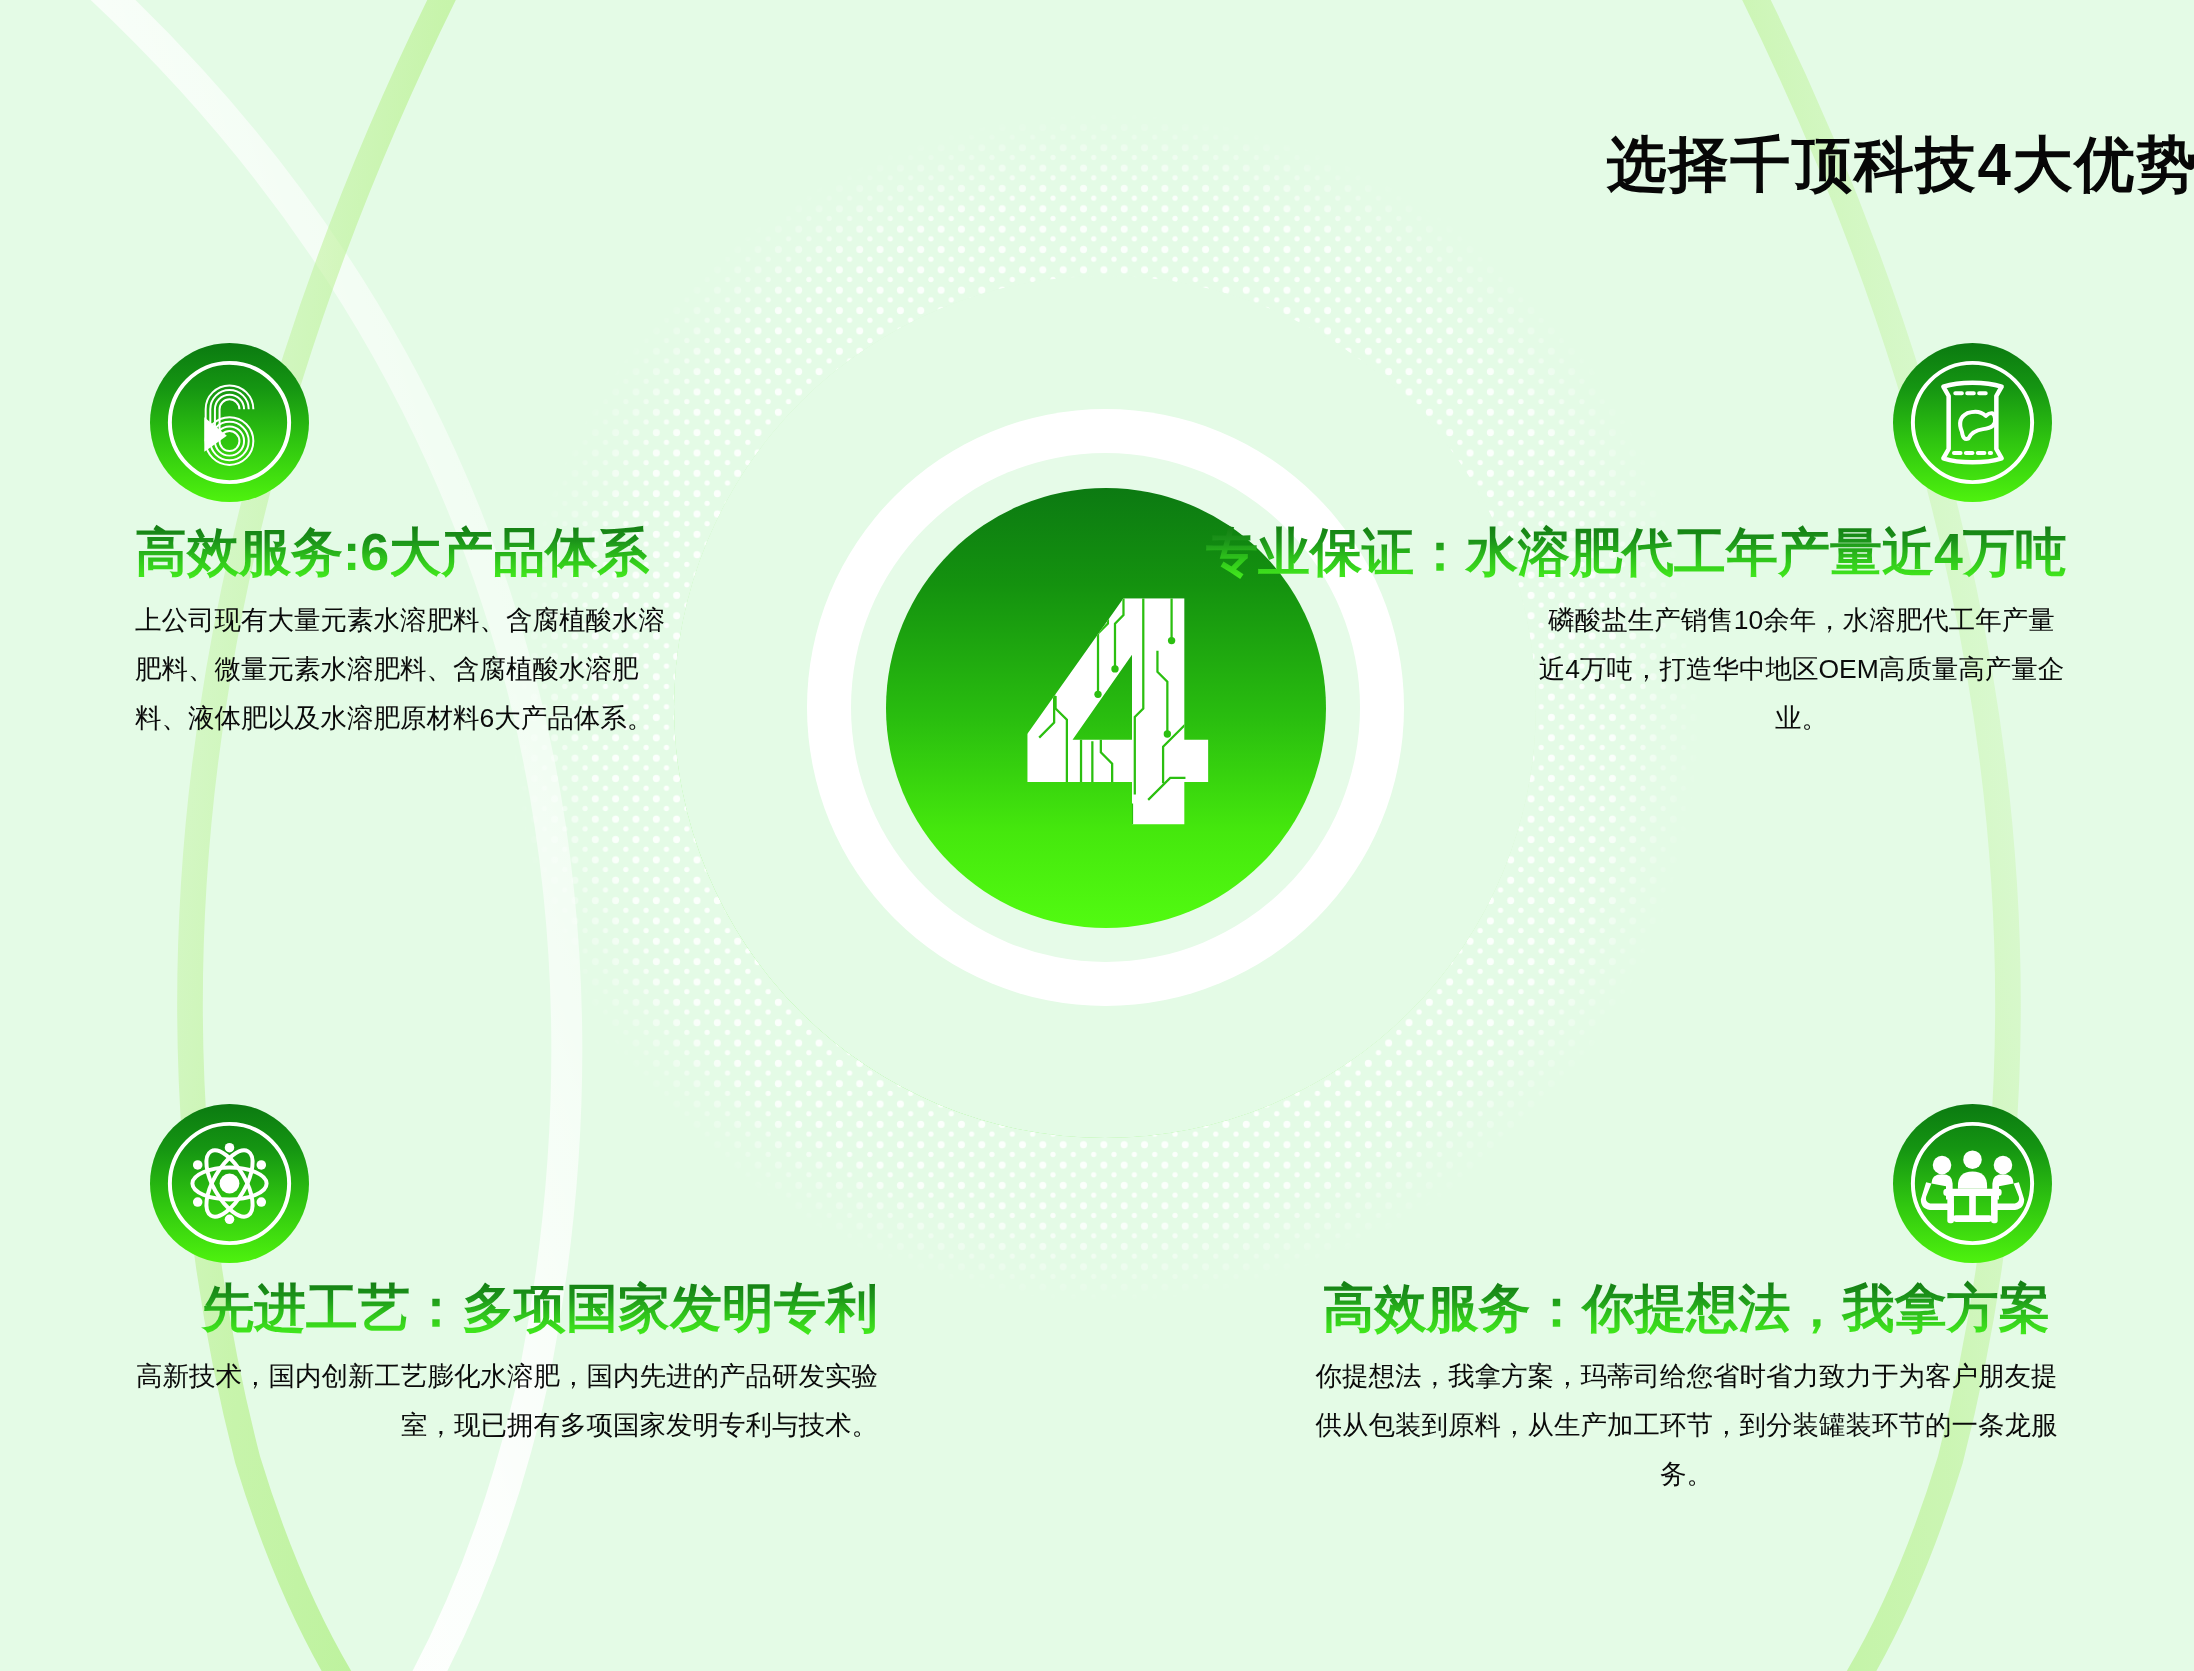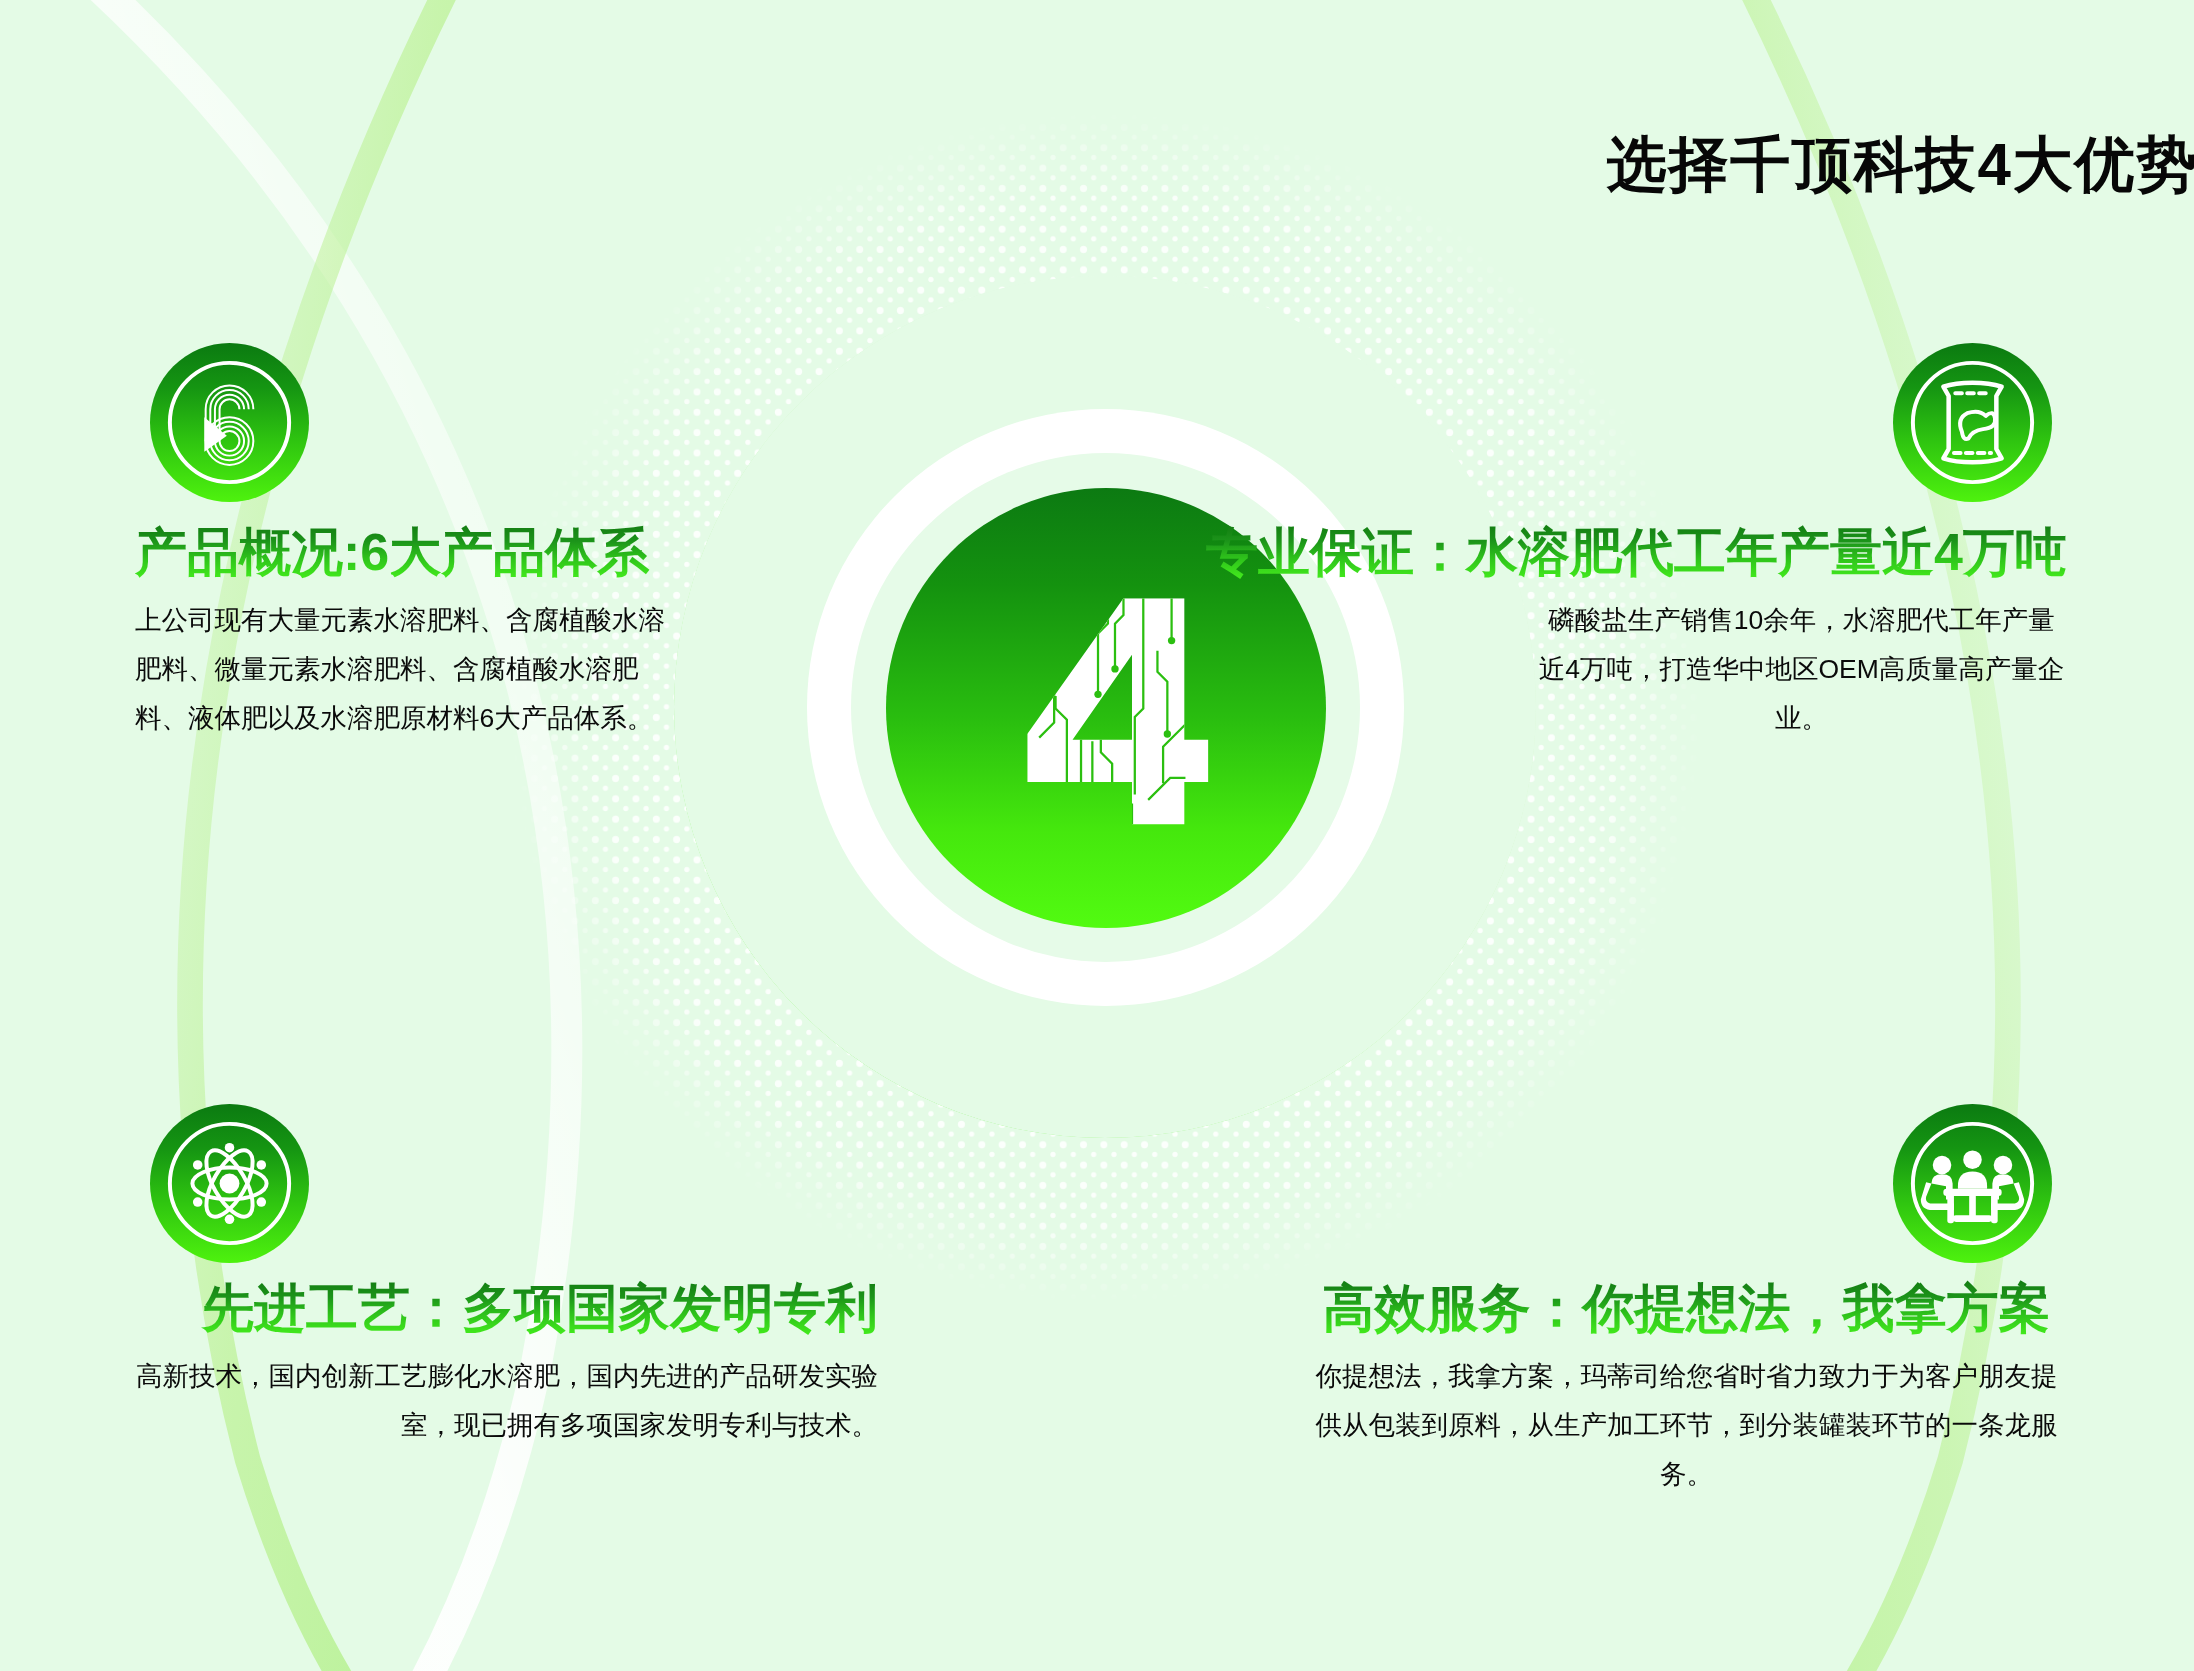--- a/index.html
+++ b/index.html
@@ -286,21 +286,21 @@
 
         <circle cx="83" cy="46" r="7"></circle>
         <path d="M91 60 Q91 53 83 53 Q75 53 75 60 L75 72 L80 72 L80 62 Z"></path>
         <path d="M91 60 L95 70 Q96 74 92 75 L74 75 L74 80 L90 80 Q99 80 99 72 L95 59 Z"></path>
         <rect x="74" y="68" width="5" height="22" rx="2"></rect>
       </g>
     </svg>
   </div>
 
   <div class="blk blk-left" id="blk-tl">
-    <h2>产品概况:6大产品体系</h2>
+    <h2>高效服务:6大产品体系</h2>
     <p>上公司现有大量元素水溶肥料、含腐植酸水溶肥料、微量元素水溶肥料、含腐植酸水溶肥料、液体肥以及水溶肥原材料6大产品体系。</p>
   </div>
 
   <div class="blk blk-right" id="blk-tr">
     <h2>专业保证：水溶肥代工年产量近4万吨</h2>
     <p>磷酸盐生产销售10余年，水溶肥代工年产量近4万吨，打造华中地区OEM高质量高产量企业。</p>
   </div>
 
   <div class="blk blk-left" id="blk-bl">
     <h2>先进工艺：多项国家发明专利</h2>

